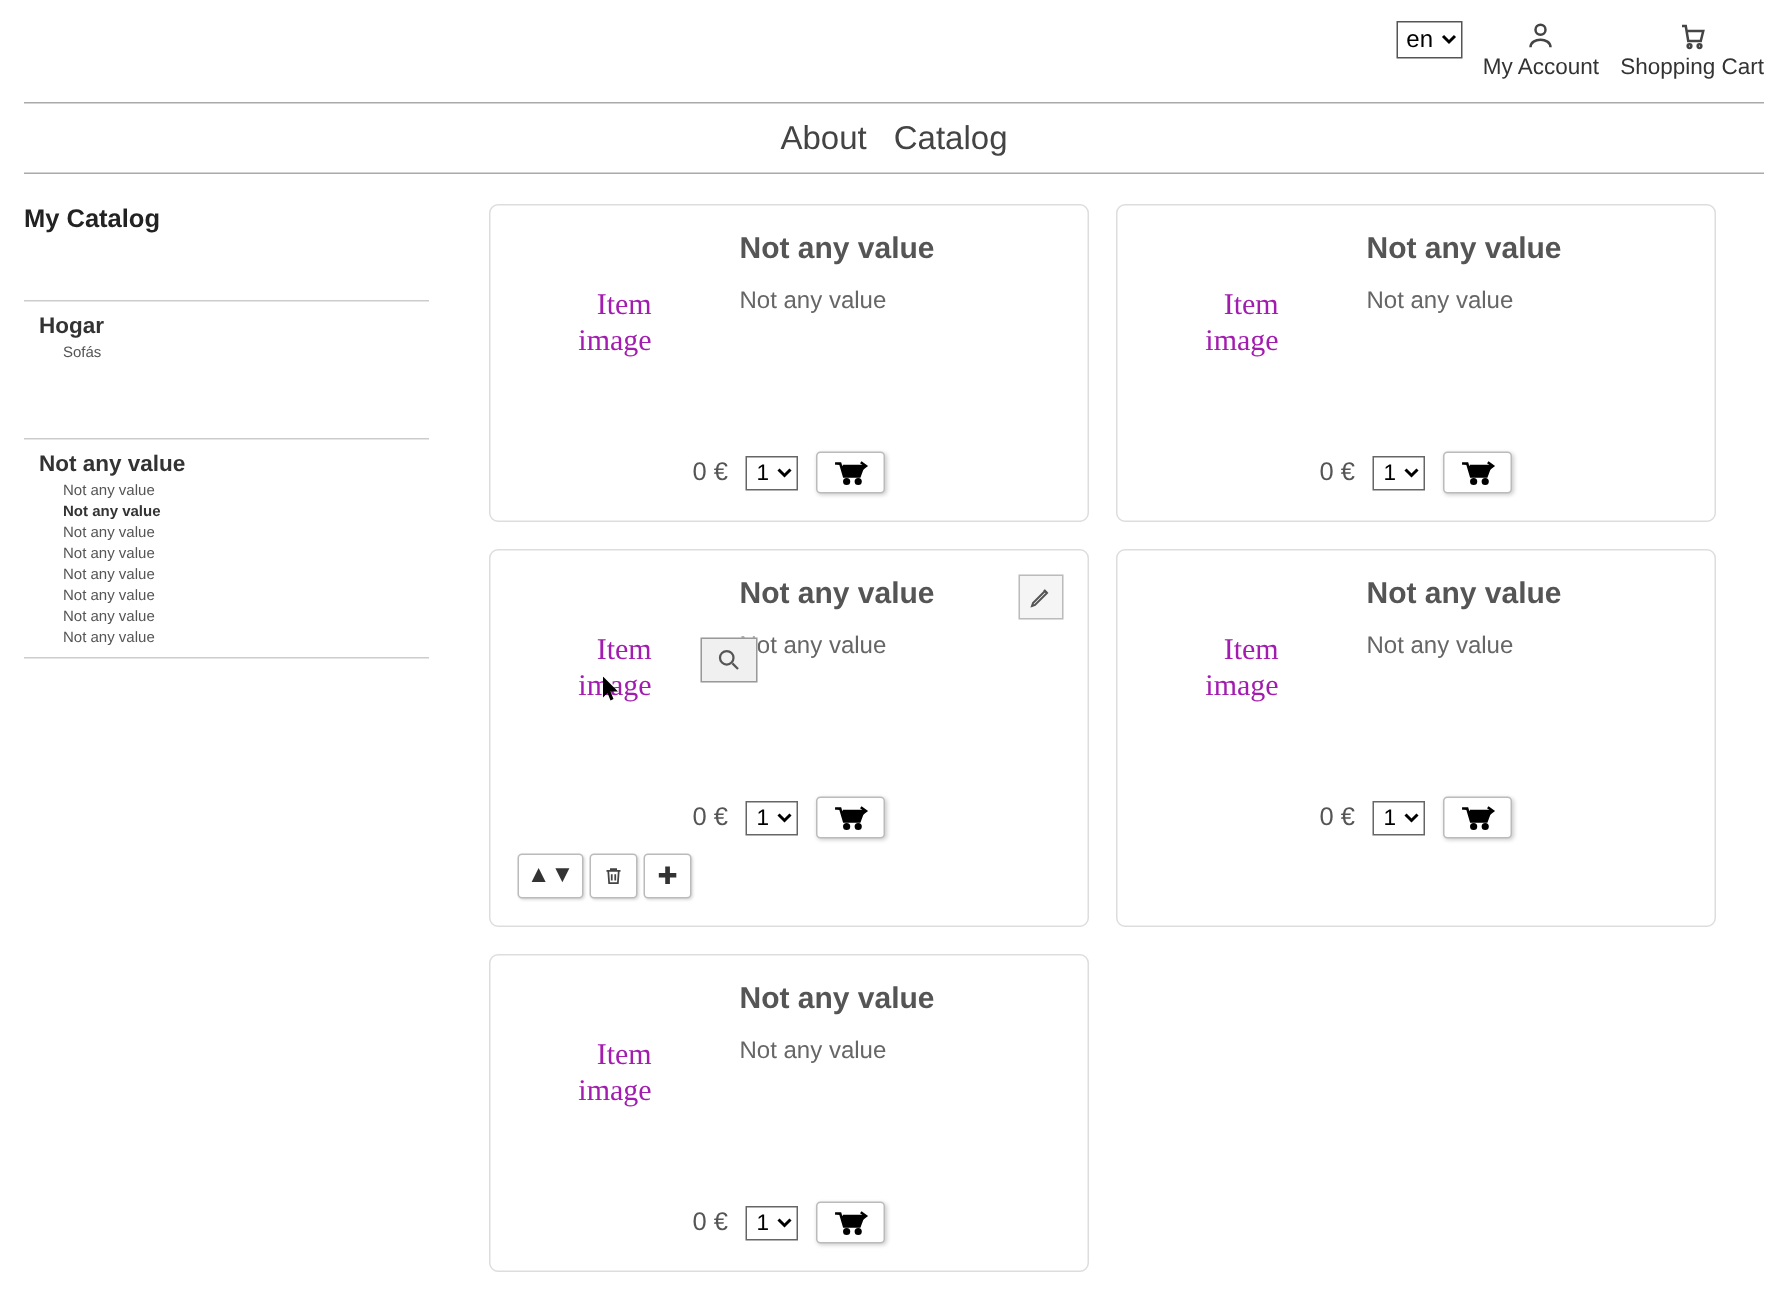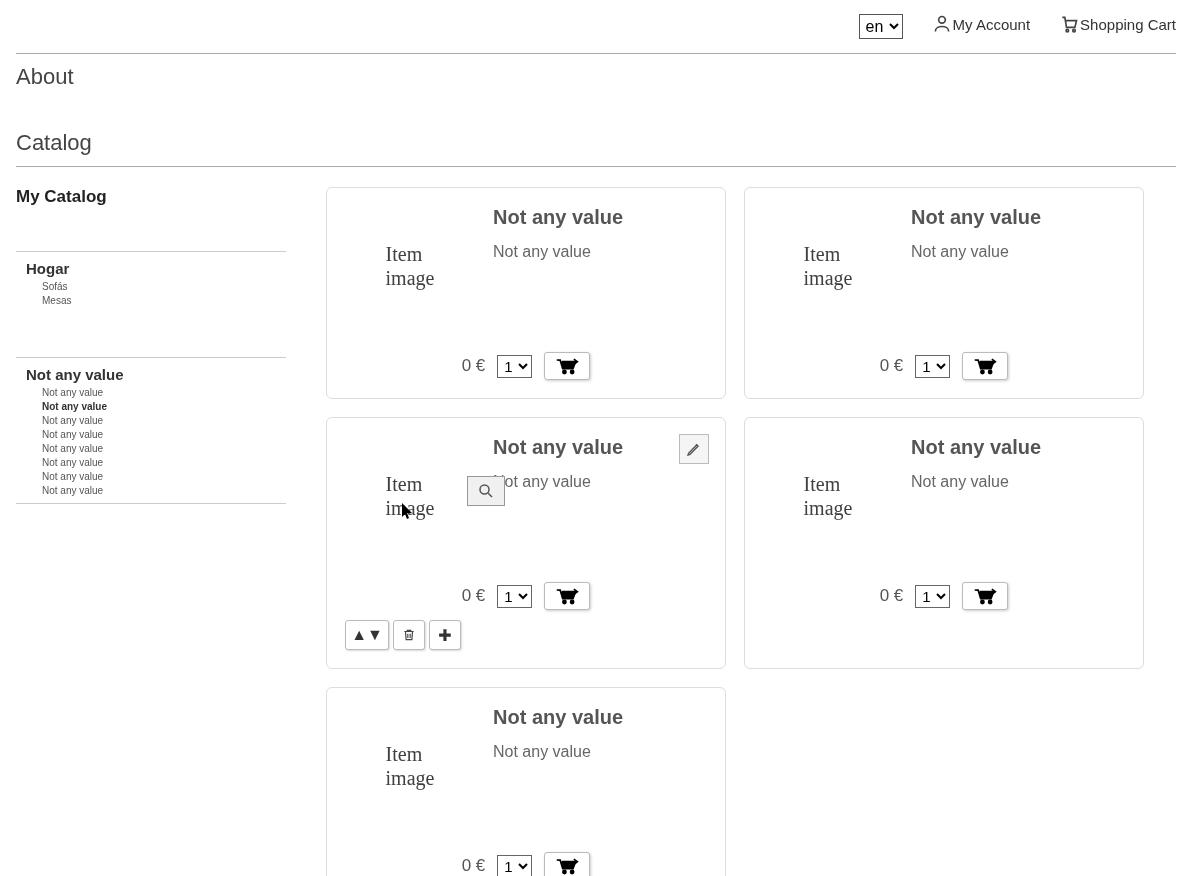--- a/index.html
+++ b/index.html
@@ -23,48 +23,47 @@
     color: #3b3b3b;
   }
   .brand .tagline {
     font-size: 20px;
     color: #444;
     margin: 4px 0 0 6px;
   }
   .header-tools {
     display: flex;
     align-items: flex-start;
-    gap: 28px;
+    gap: 14px;
     padding-top: 6px;
   }
   .lang-select {
     border: 1px solid #555;
     font-size: 16px;
     padding: 2px 2px;
     background: #fff;
   }
   .head-link {
     display: flex;
-    flex-direction: row;
+    flex-direction: column;
     align-items: center;
     font-size: 15px;
     color: #333;
     cursor: pointer;
     line-height: 1.2;
   }
   .head-link svg { margin-bottom: 2px; }
   .top-nav {
     border-top: 1px solid #aaa;
     border-bottom: 1px solid #aaa;
     margin: 14px 16px 0 16px;
     display: flex;
     justify-content: center;
-    gap: 40px;
+    gap: 18px;
     padding: 10px 0;
-    flex-direction: column;
   }
   .top-nav span {
     font-size: 22px;
     color: #444;
     cursor: pointer;
   }
   .main {
     display: flex;
     padding: 20px 16px;
     gap: 40px;
@@ -119,24 +118,24 @@
   .card-row {
     display: flex;
     gap: 18px;
   }
   .item-image {
     width: 130px;
     height: 120px;
     display: flex;
     align-items: center;
     justify-content: center;
-    color: #404040;
+    color: #a21caf;
     font-family: Georgia, serif;
     font-size: 20px;
-    text-align: left;
+    text-align: right;
     line-height: 1.2;
     position: relative;
   }
   .card-info {
     flex: 1;
   }
   .card-title {
     font-weight: bold;
     font-size: 20px;
     color: #555;
@@ -255,21 +254,20 @@
   <span>Catalog</span>
 </div>
 
 <div class="main">
   <div class="sidebar">
     <div class="sidebar-title">My Catalog</div>
     <div id="cat-container">
         <div class="cat-group">
           <div class="cat-parent">Hogar</div>
           <div class="cat-child">Sofás</div>
-          <div class="cat-child">Mesas</div>
         </div>
         <div class="cat-group">
           <div class="cat-parent">Not any value</div>
           <div class="cat-child">Not any value</div>
           <div class="cat-child active">Not any value</div>
           <div class="cat-child">Not any value</div>
           <div class="cat-child">Not any value</div>
           <div class="cat-child">Not any value</div>
           <div class="cat-child">Not any value</div>
           <div class="cat-child">Not any value</div>

